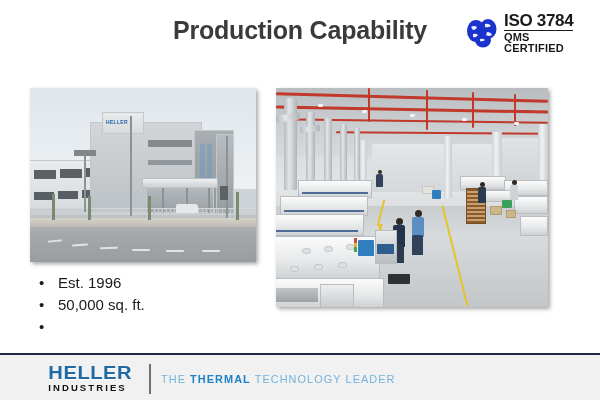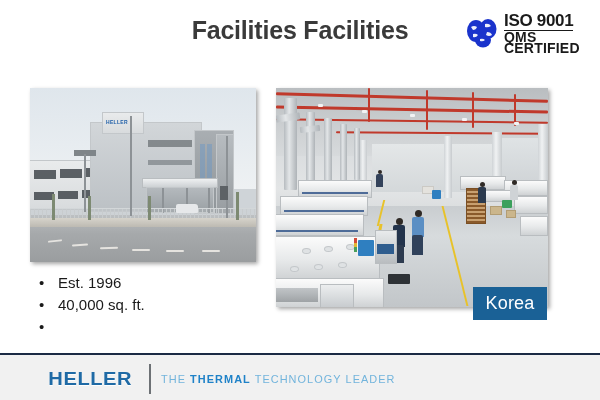--- a/index.html
+++ b/index.html
@@ -63,21 +63,21 @@
   .iso-main {
     font-size: 17px;
     font-weight: bold;
     color: #1a1a1a;
     letter-spacing: -0.3px;
     line-height: 17px;
     border-bottom: 1.5px solid #1a1a1a;
     padding-bottom: 1px;
   }
   .iso-sub {
-    font-size: 14px;
+    font-size: 11px;
     font-weight: bold;
     color: #1a1a1a;
     letter-spacing: 0.2px;
     line-height: 11px;
     margin-top: 1px;
   }
 
   
   .photo {
     position: absolute;
@@ -374,41 +374,41 @@
   .tagline b {
     color: #1f82c8;
     font-weight: bold;
   }
 </style>
 </head>
 <body>
 
 <div class="slide">
 
-  <div class="slide-title">Facilities Facilities</div>
+  <div class="slide-title">Production Capability</div>
 
   <div class="iso-badge">
     <div class="iso-emblem">
       <svg viewBox="0 0 34 30" width="34" height="30" aria-hidden="true">
         <g fill="#1a33cc">
           <ellipse cx="10" cy="13" rx="9" ry="11"></ellipse>
           <ellipse cx="22" cy="11" rx="8.5" ry="10"></ellipse>
           <ellipse cx="17" cy="22" rx="8" ry="7.5"></ellipse>
         </g>
         <g fill="#ffffff" opacity="0.92">
           <path d="M5 9 q3 -2 6 0 q-1 3 -4 3 z"></path>
           <path d="M7 16 q3 -1 5 1 q-2 3 -5 2 z"></path>
           <path d="M19 6 q4 -1 6 2 q-3 2 -6 1 z"></path>
           <path d="M21 14 q4 0 5 3 q-3 2 -6 0 z"></path>
           <path d="M14 21 q3 -1 5 1 q-2 2 -5 1 z"></path>
         </g>
       </svg>
     </div>
     <div class="iso-text">
-      <div class="iso-main">ISO 9001</div>
+      <div class="iso-main">ISO 3784</div>
       <div class="iso-sub">QMS CERTIFIED</div>
     </div>
   </div>
 
   <div class="photo photo-left">
     <div class="ext-sky"></div>
 
     <div class="ext-block" style="left:-4px; top:72px; width:118px; height:50px;"></div>
     <div class="ext-win" style="left:4px;  top:82px; width:22px; height:9px;"></div>
     <div class="ext-win" style="left:30px; top:81px; width:22px; height:9px;"></div>
@@ -546,39 +546,39 @@
     <div class="fac-bin" style="left:226px; top:112px; width:10px; height:8px; background:#3ba05c;"></div>
 
     <div class="fac-person-head" style="left:204px; top:94px; width:5px; height:5px;"></div>
     <div class="fac-person-body" style="left:202px; top:99px; width:8px; height:16px; background:#2b3a4e;"></div>
     <div class="fac-person-head" style="left:236px; top:92px; width:5px; height:5px;"></div>
     <div class="fac-person-body" style="left:234px; top:97px; width:8px; height:15px; background:#cfd3d6;"></div>
     <div class="fac-person-head" style="left:102px; top:82px; width:4px; height:4px;"></div>
     <div class="fac-person-body" style="left:100px; top:86px; width:7px; height:13px; background:#33425a;"></div>
   </div>
 
-  <div class="korea-label">Korea</div>
 
   <div class="bullets">
     <div class="bullet-row">
       <span class="bullet-dot">•</span>
       <span class="bullet-text">Est. 1996</span>
     </div>
     <div class="bullet-row">
       <span class="bullet-dot">•</span>
-      <span class="bullet-text">40,000 sq. ft.</span>
+      <span class="bullet-text">50,000 sq. ft.</span>
     </div>
     <div class="bullet-row">
       <span class="bullet-dot">•</span>
     </div>
   </div>
 
   <div class="footer">
     <div class="footer-inner">
       <div class="heller-logo">
         <div class="heller-word">HELLER</div>
+        <div class="heller-sub">INDUSTRIES</div>
       </div>
       <div class="footer-divider"></div>
       <div class="tagline"><span>THE </span><b>THERMAL</b><span> TECHNOLOGY LEADER</span></div>
     </div>
   </div>
 
 </div>
 
 </body></html>

